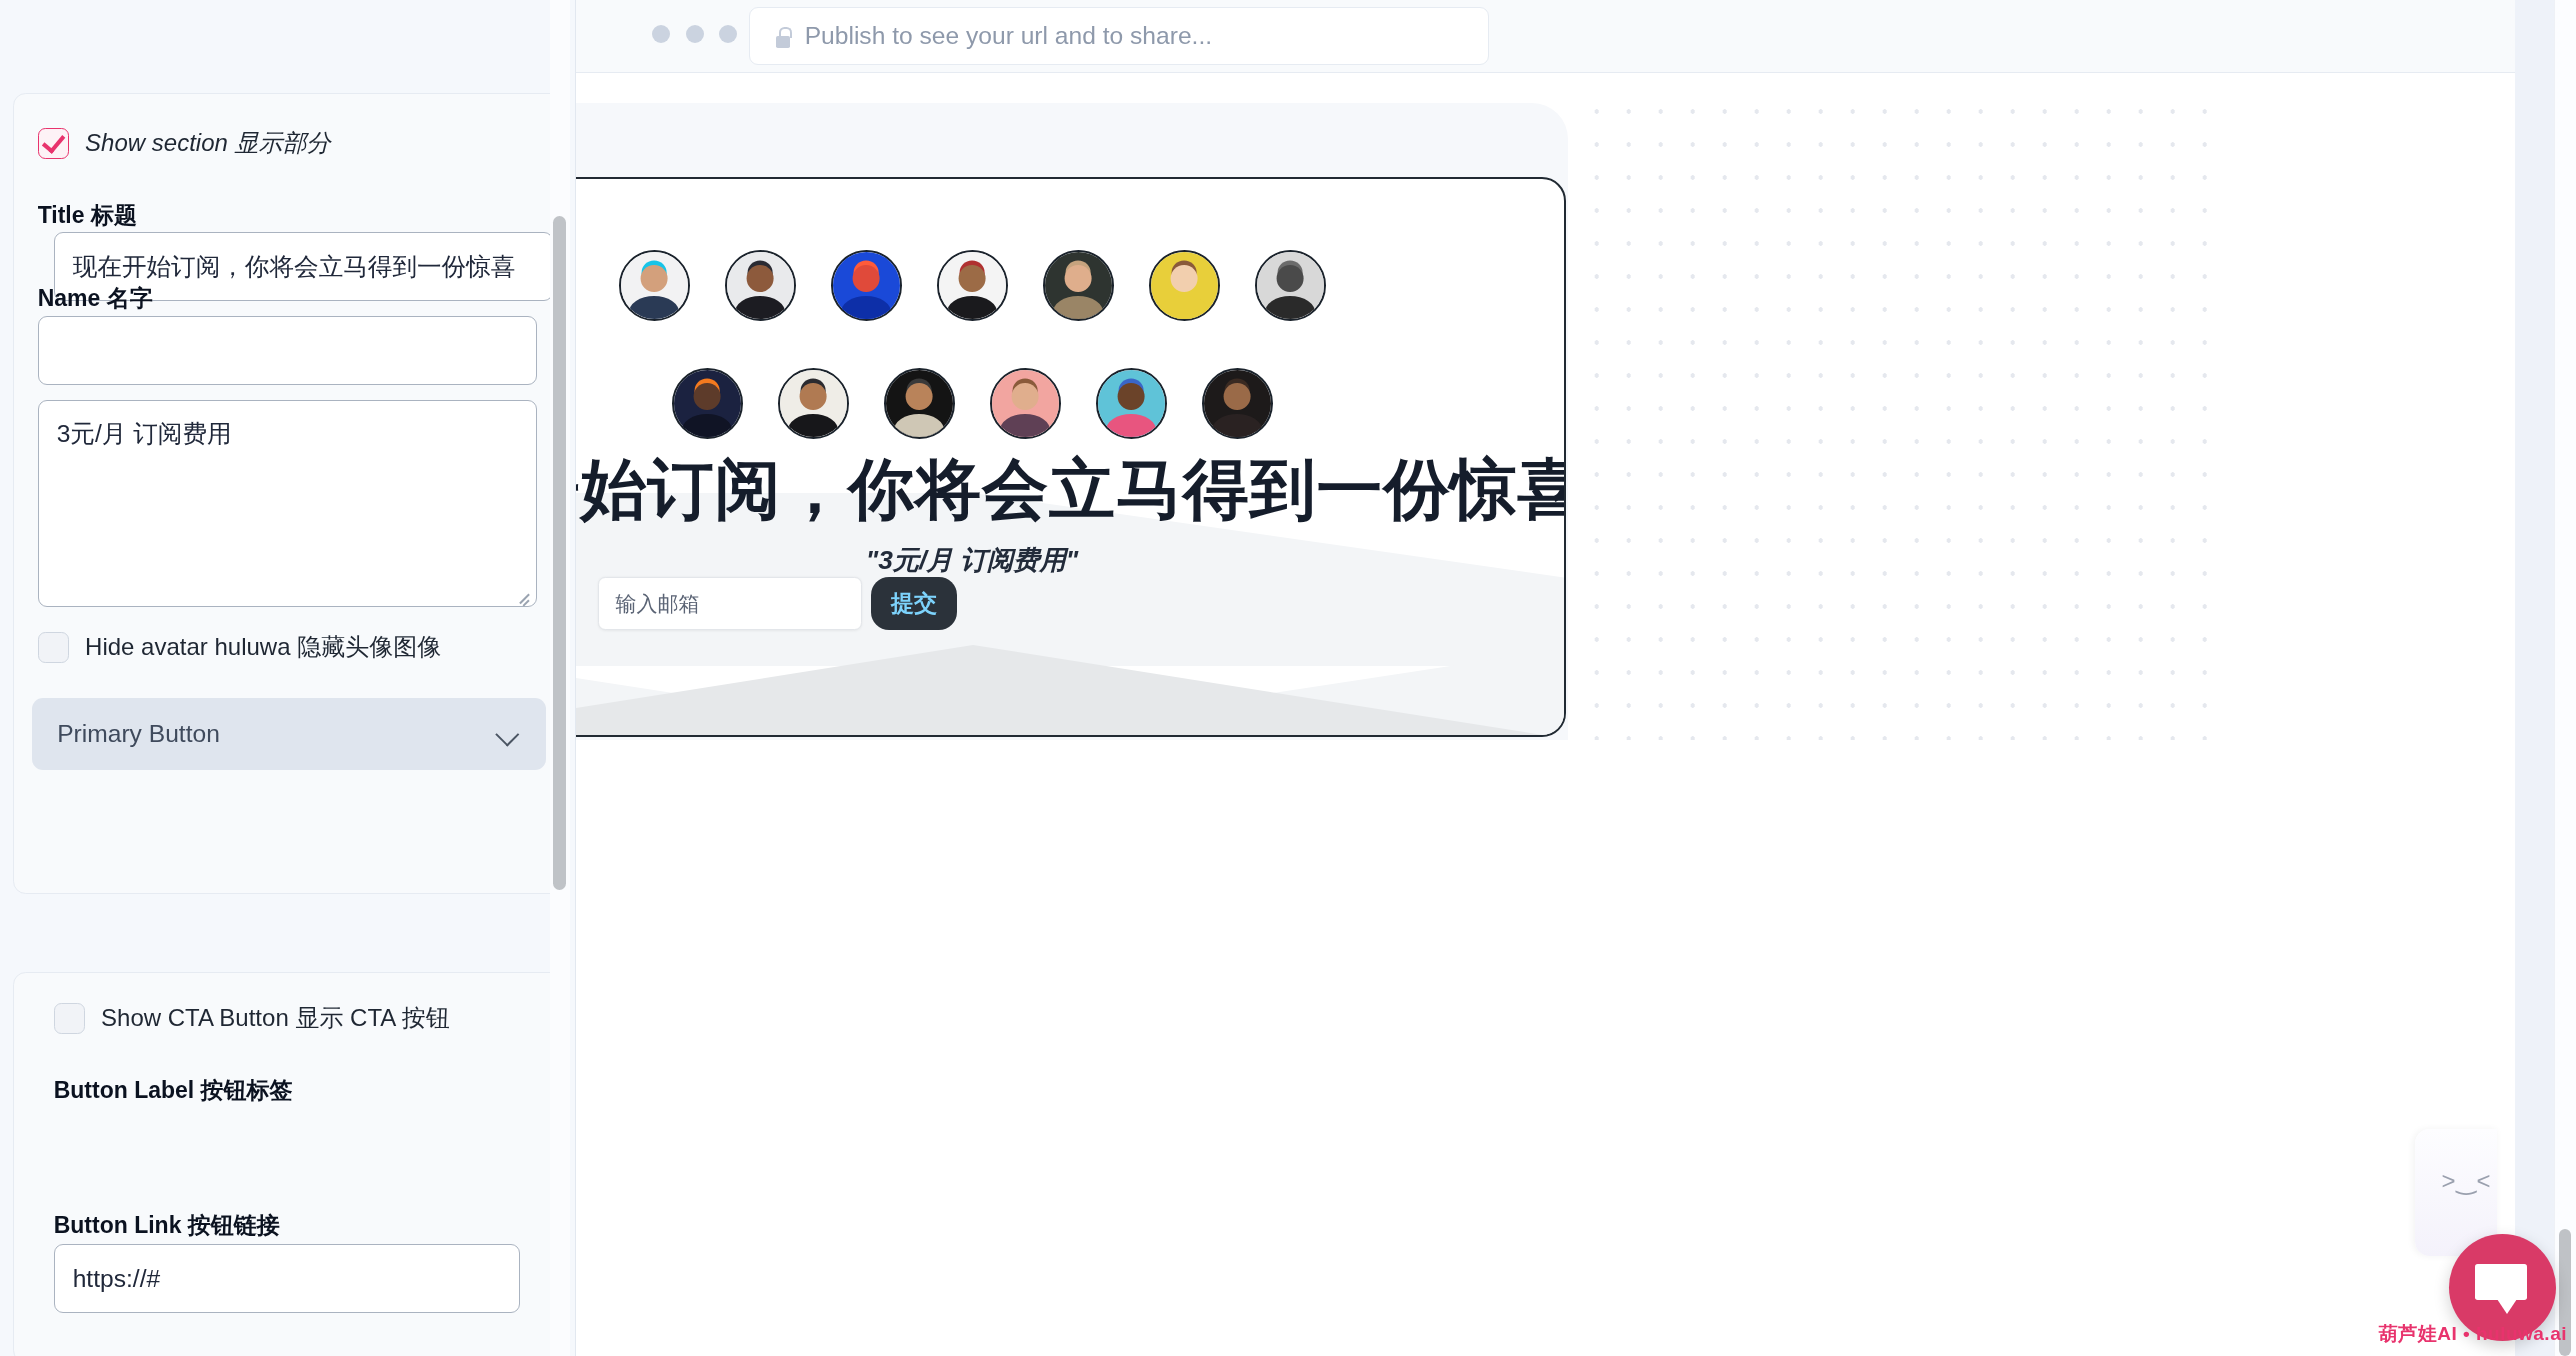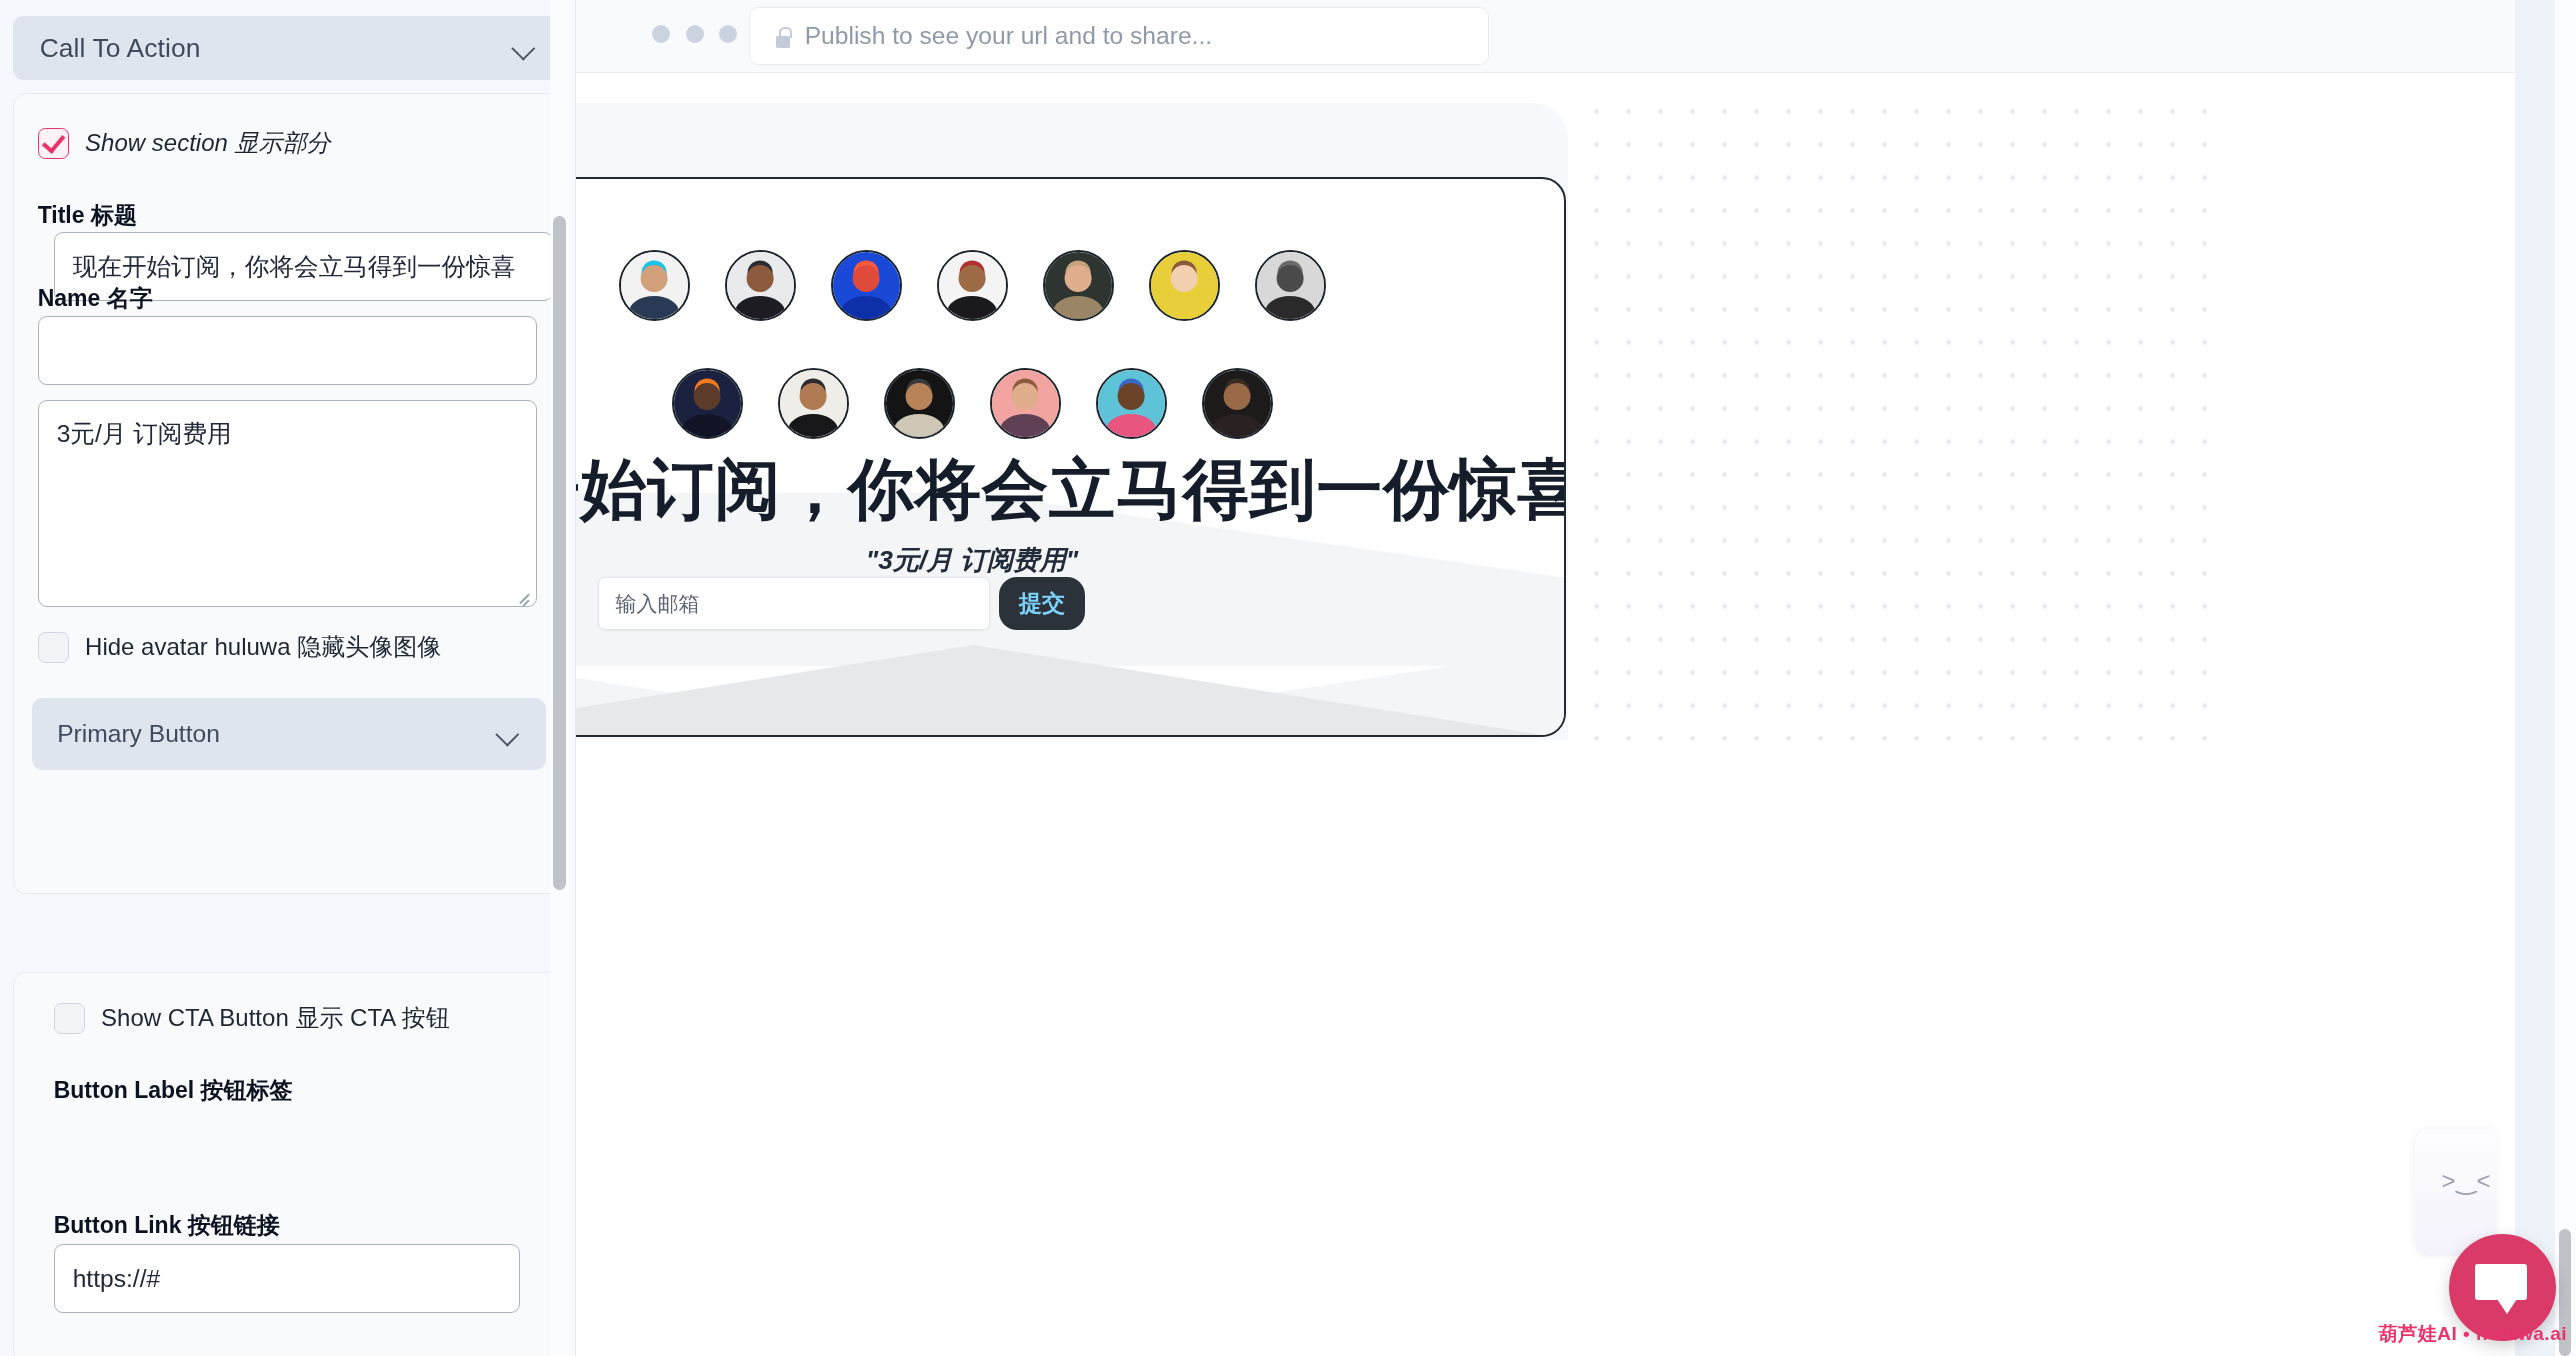--- a/index.html
+++ b/index.html
@@ -222,21 +222,21 @@
     position:absolute; left:0; top:466px; width:1188px; height:94px;
     background:#e6e8ea;
     clip-path: polygon(0 94px, 593px 0, 1188px 94px);
   }
 
   #emailform {
     position:absolute; left:218px; top:398px;
     display:flex; align-items:center; gap:9px; z-index:5;
   }
   #emailinput {
-    width:392px; height:53px; background:#ffffff;
+    width:264px; height:53px; background:#ffffff;
     border:0.9px solid #e3e6ea; border-radius:7.3px;
     display:flex; align-items:center; padding:0 16.4px;
     font-size:21px; color:#5b6475;
     box-shadow:0 0.9px 2.7px rgba(0,0,0,.06);
   }
   #submitbtn {
     height:53px; padding:0 20px;
     background:#2b323a; color:#7dd3fc;
     border-radius:18px;
     display:flex; align-items:center; justify-content:center;
@@ -297,24 +297,20 @@
     background:#eef2f9; z-index:24;
   }
 </style>
 </head>
 <body>
 
 <div id="root">
 
   <div id="sidebar">
 
-    <div class="section-head">
-      <span class="hl">Call To Action</span>
-      <span class="chev"></span>
-    </div>
 
     <div class="panel" id="panel-main">
 
       <div class="chk-row" style="position:absolute; left:24px; top:33px;font-style:italic;">
         <span class="chkbox on"></span>
         <span class="chk-label">Show section 显示部分</span>
       </div>
 
       <div style="position:absolute; left:24px; top:106px;">
         <span class="fld-label">Title 标题</span>

